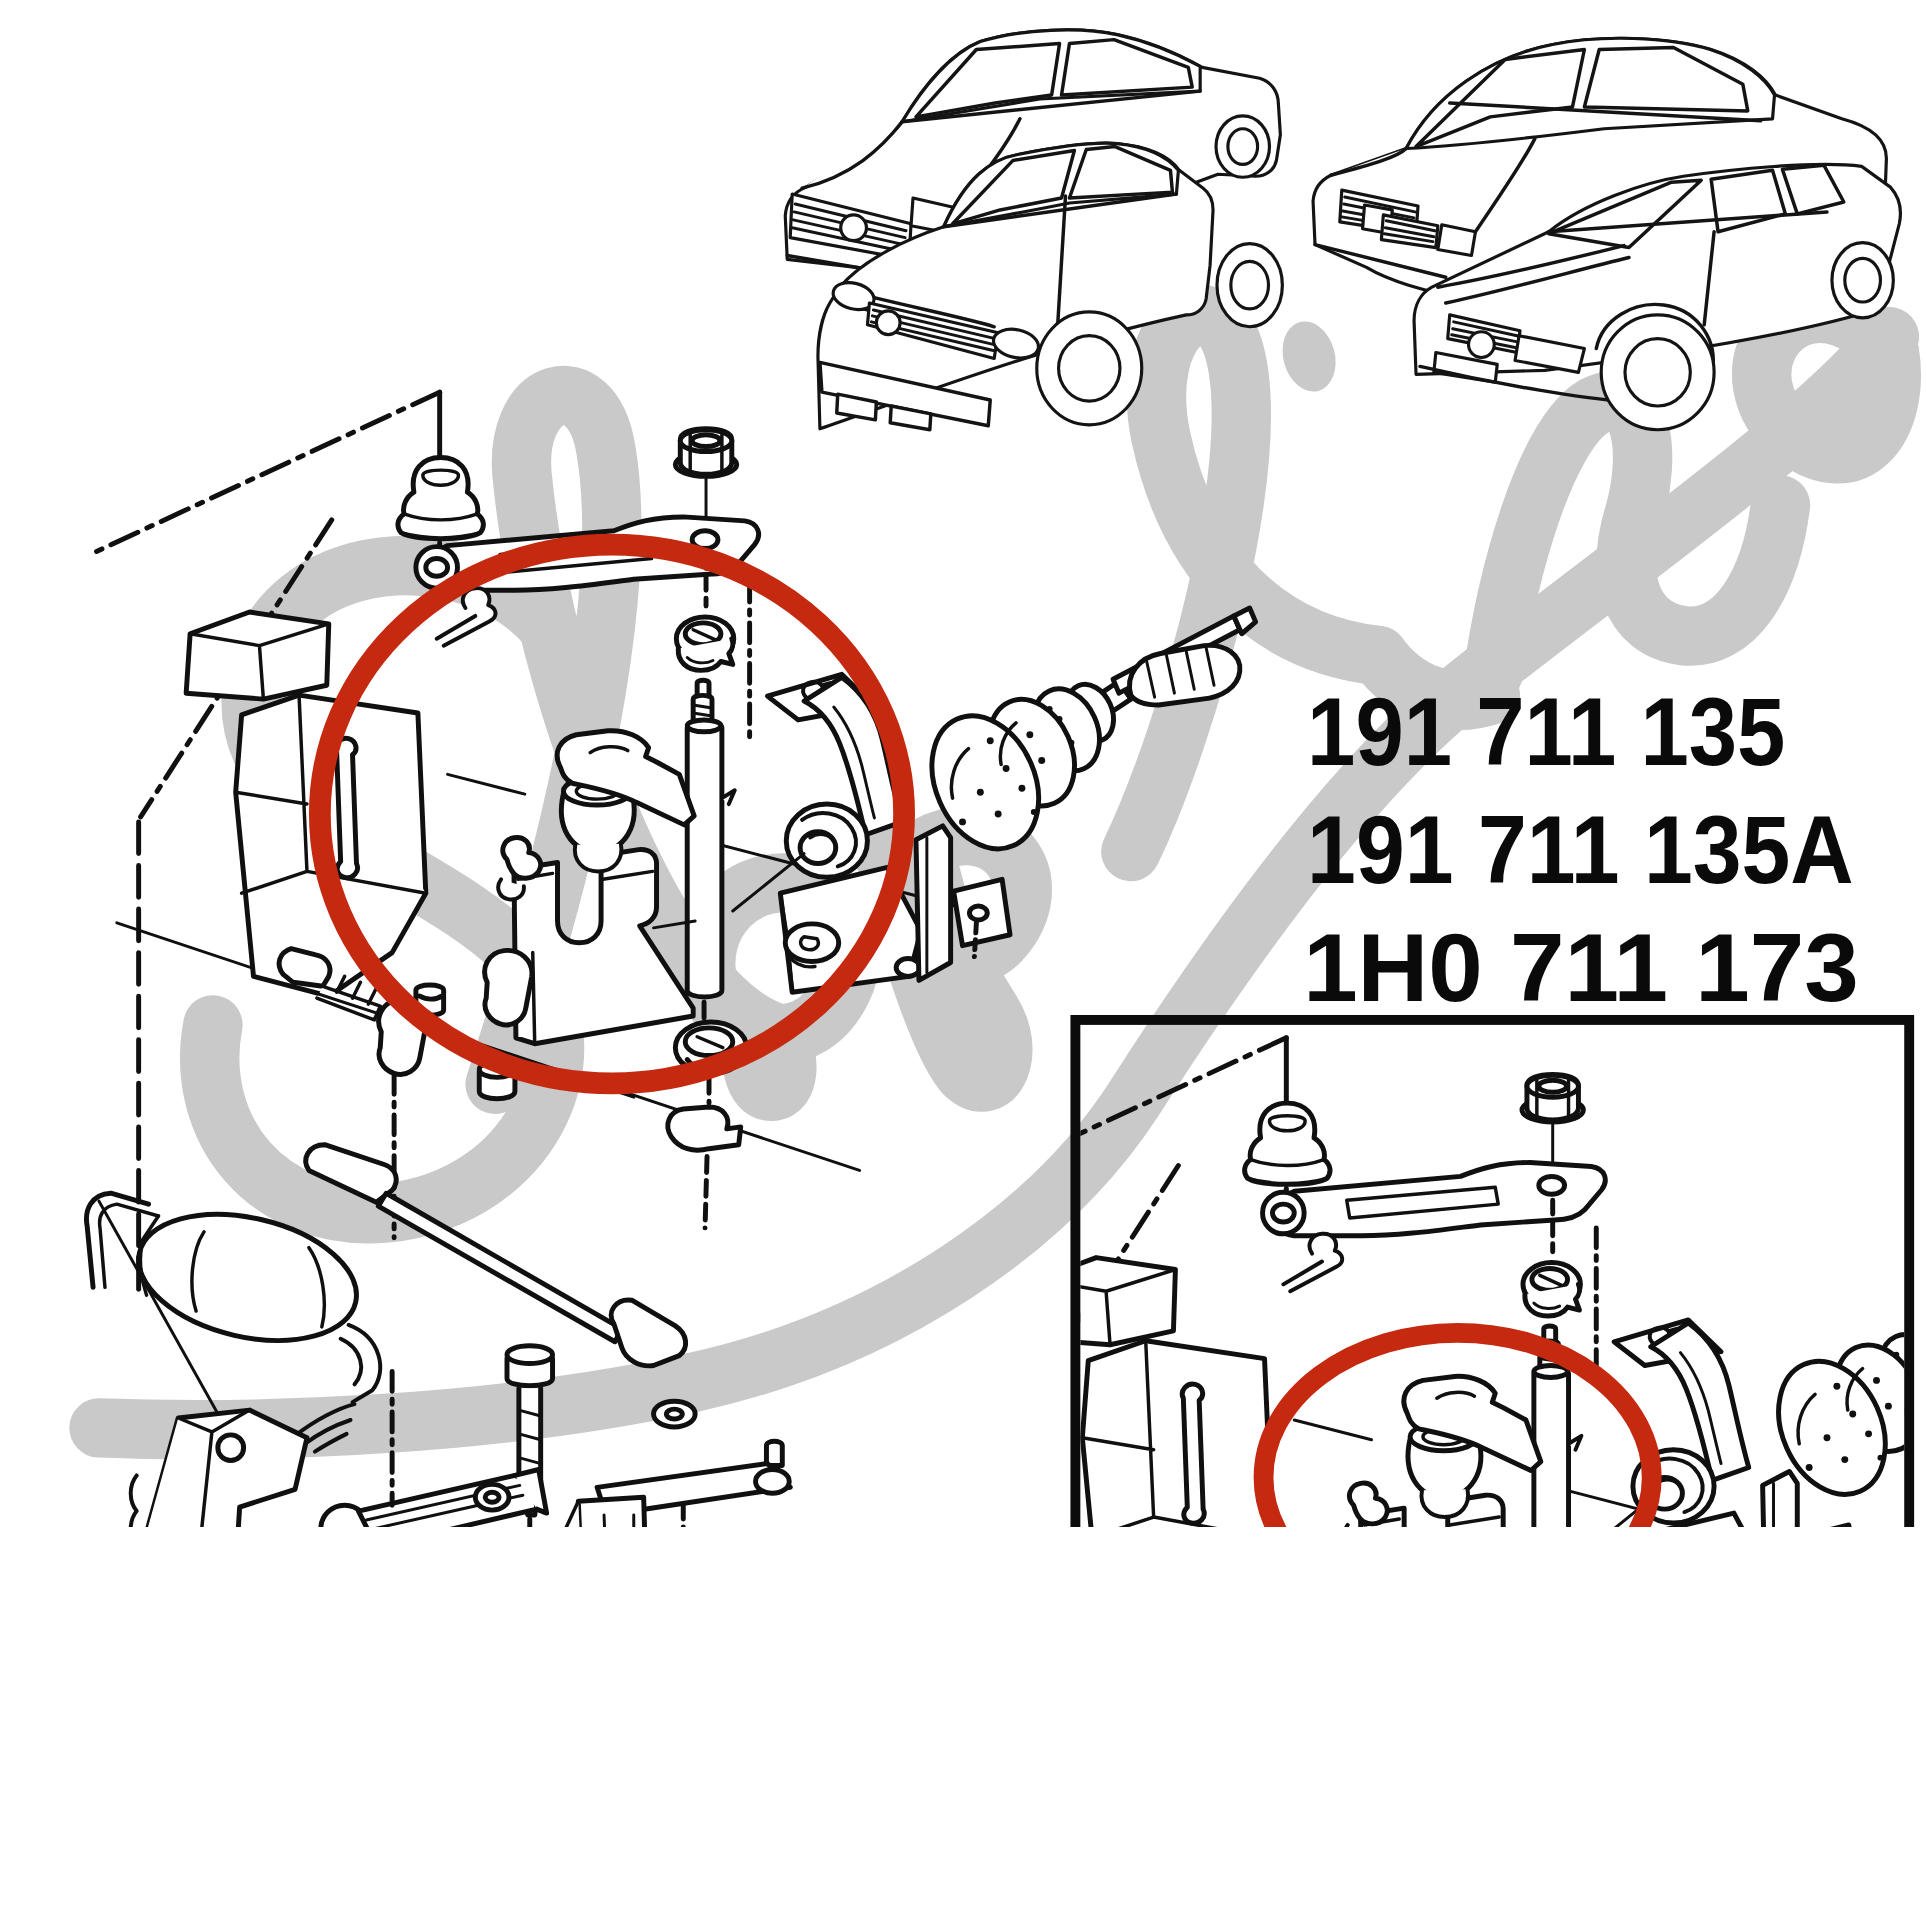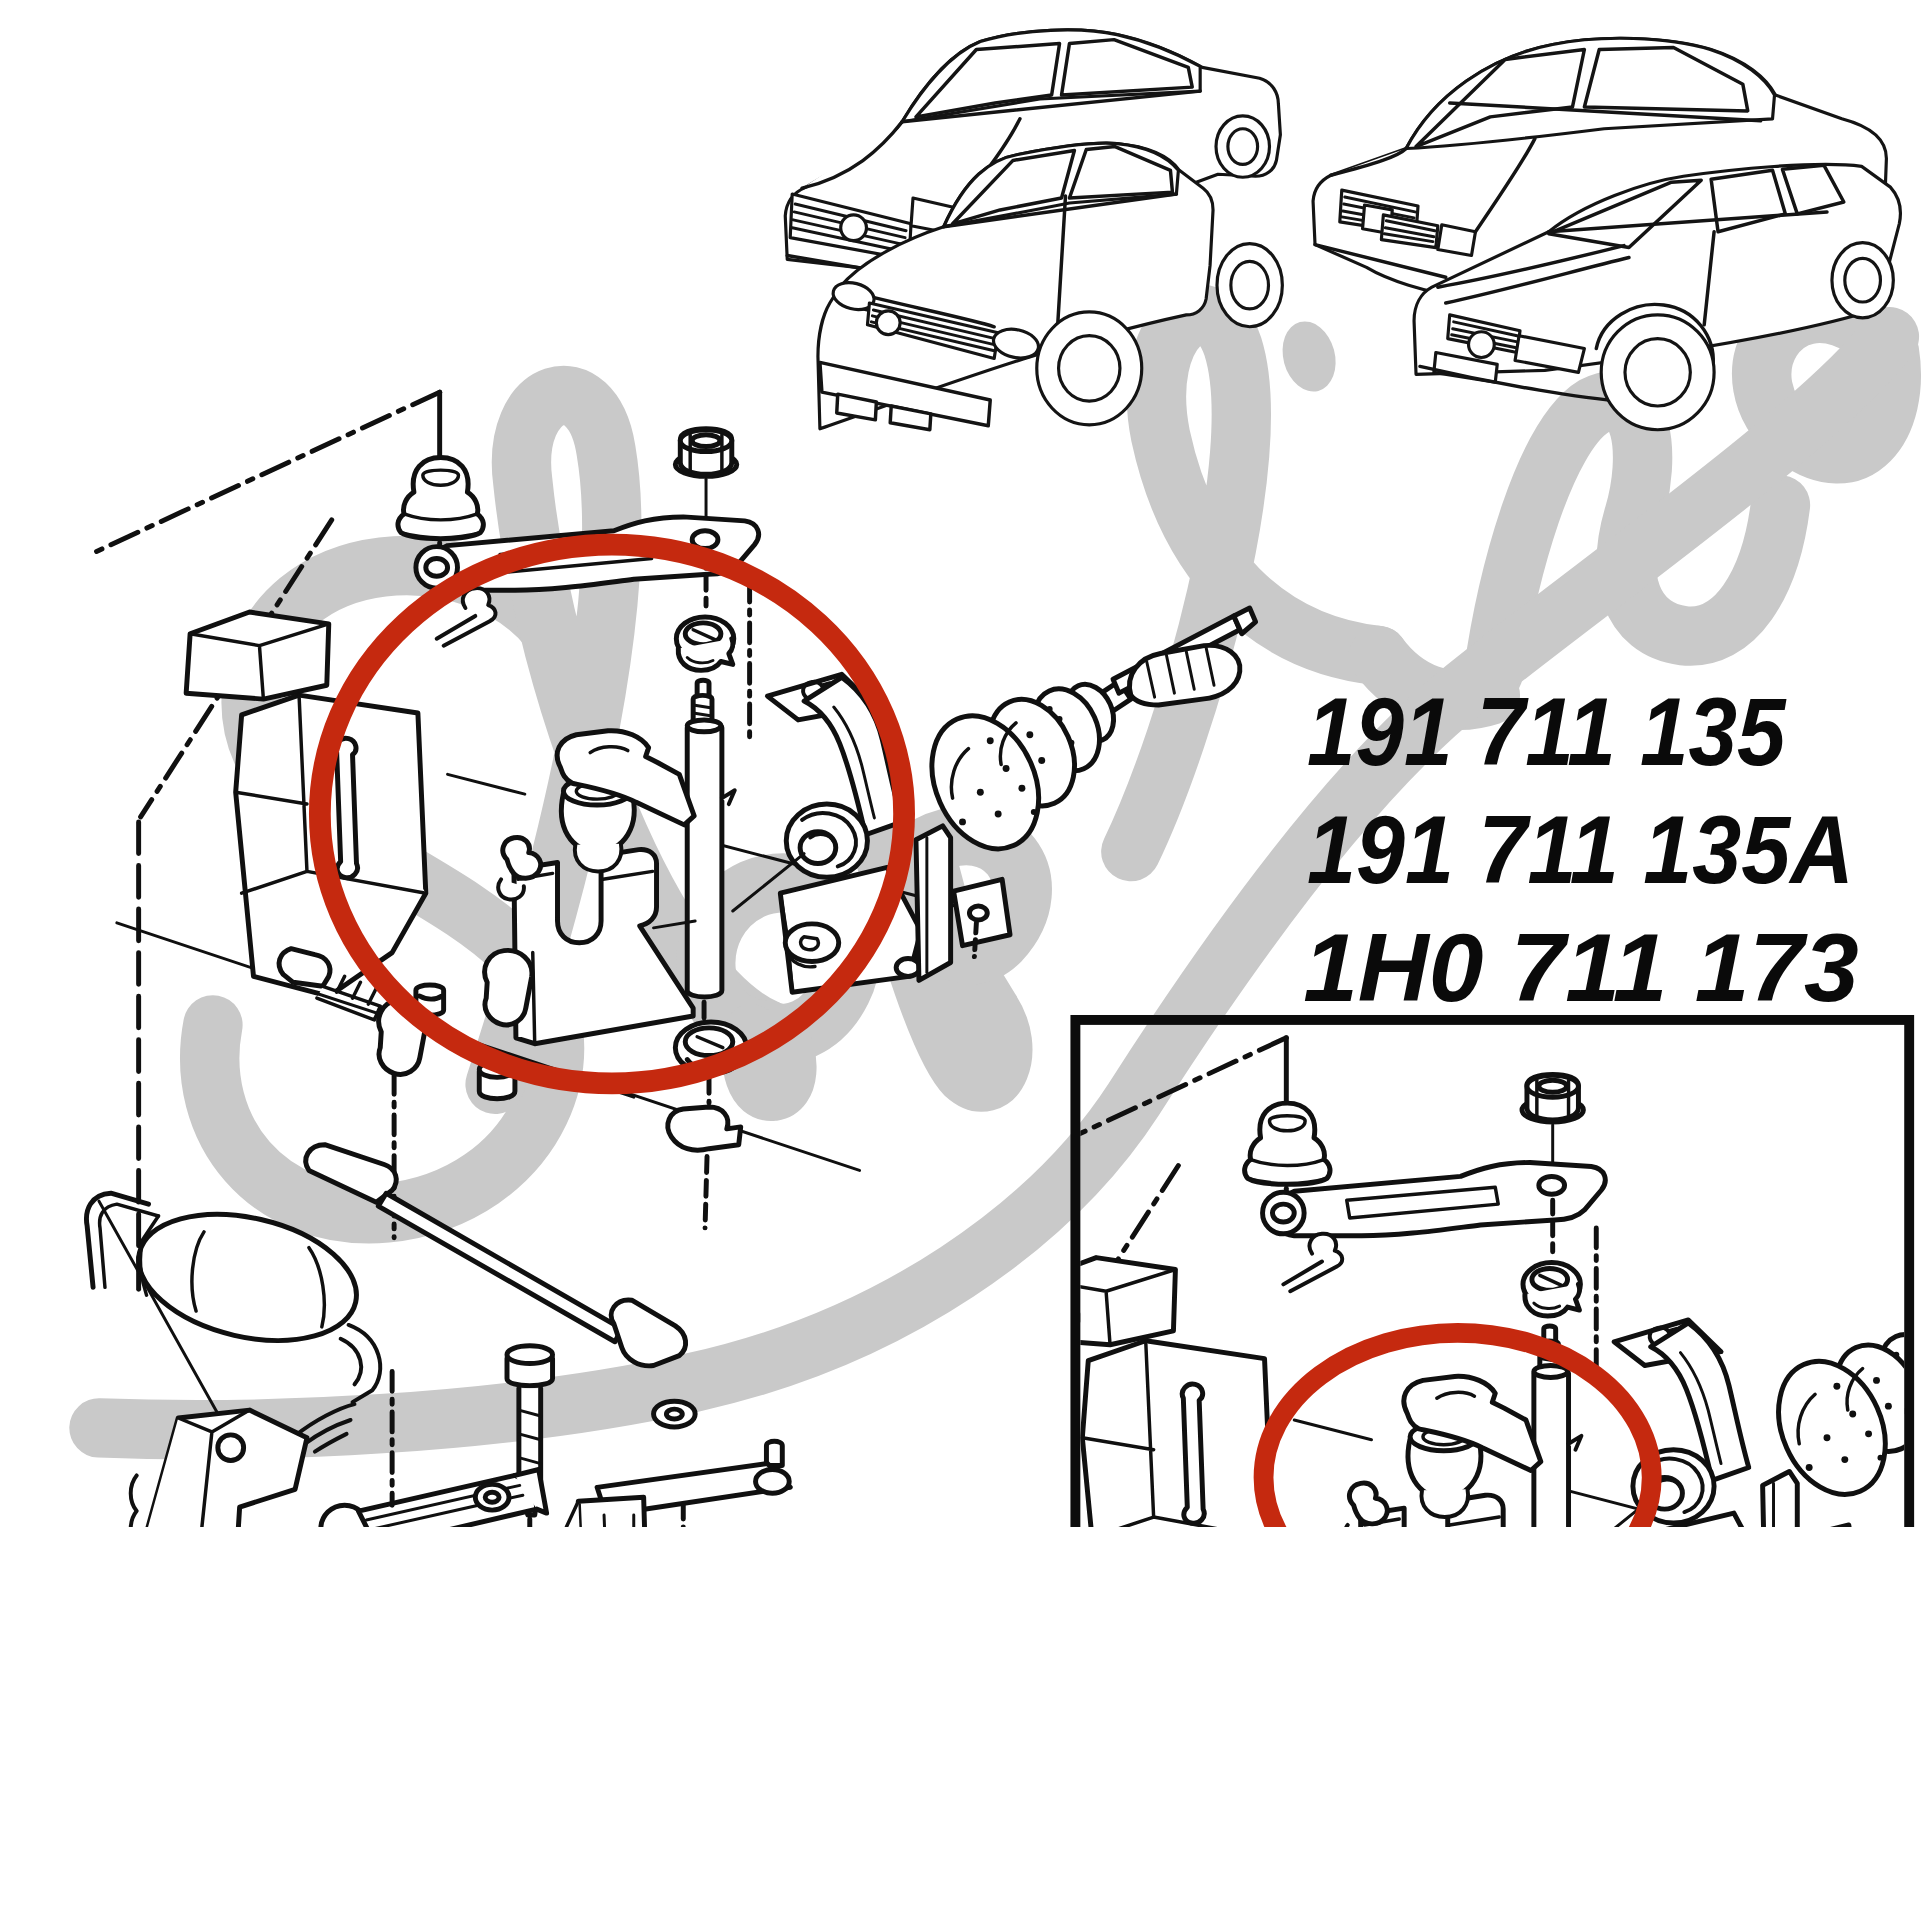--- a/index.html
+++ b/index.html
@@ -1,17 +1,17 @@
 <!DOCTYPE html>
 <html><head>
 <meta charset="utf-8">
 <style>
 html,body{margin:0;padding:0;background:#fff;}
 #stage{position:relative;width:1927px;height:1527px;background:#737373;overflow:hidden;
-font-family:"Liberation Sans", sans-serif;font-style:italic;}
+font-family:"Liberation Sans", sans-serif;}
 svg{position:absolute;left:0;top:0;}
 </style>
 </head>
 <body>
 <div id="stage">
 <svg width="1927" height="1927" viewBox="0 0 1946 1946">
 <defs>
 <clipPath id="boxclip">
           <rect x="1091" y="1035" width="832" height="901"></rect>
         </clipPath>

